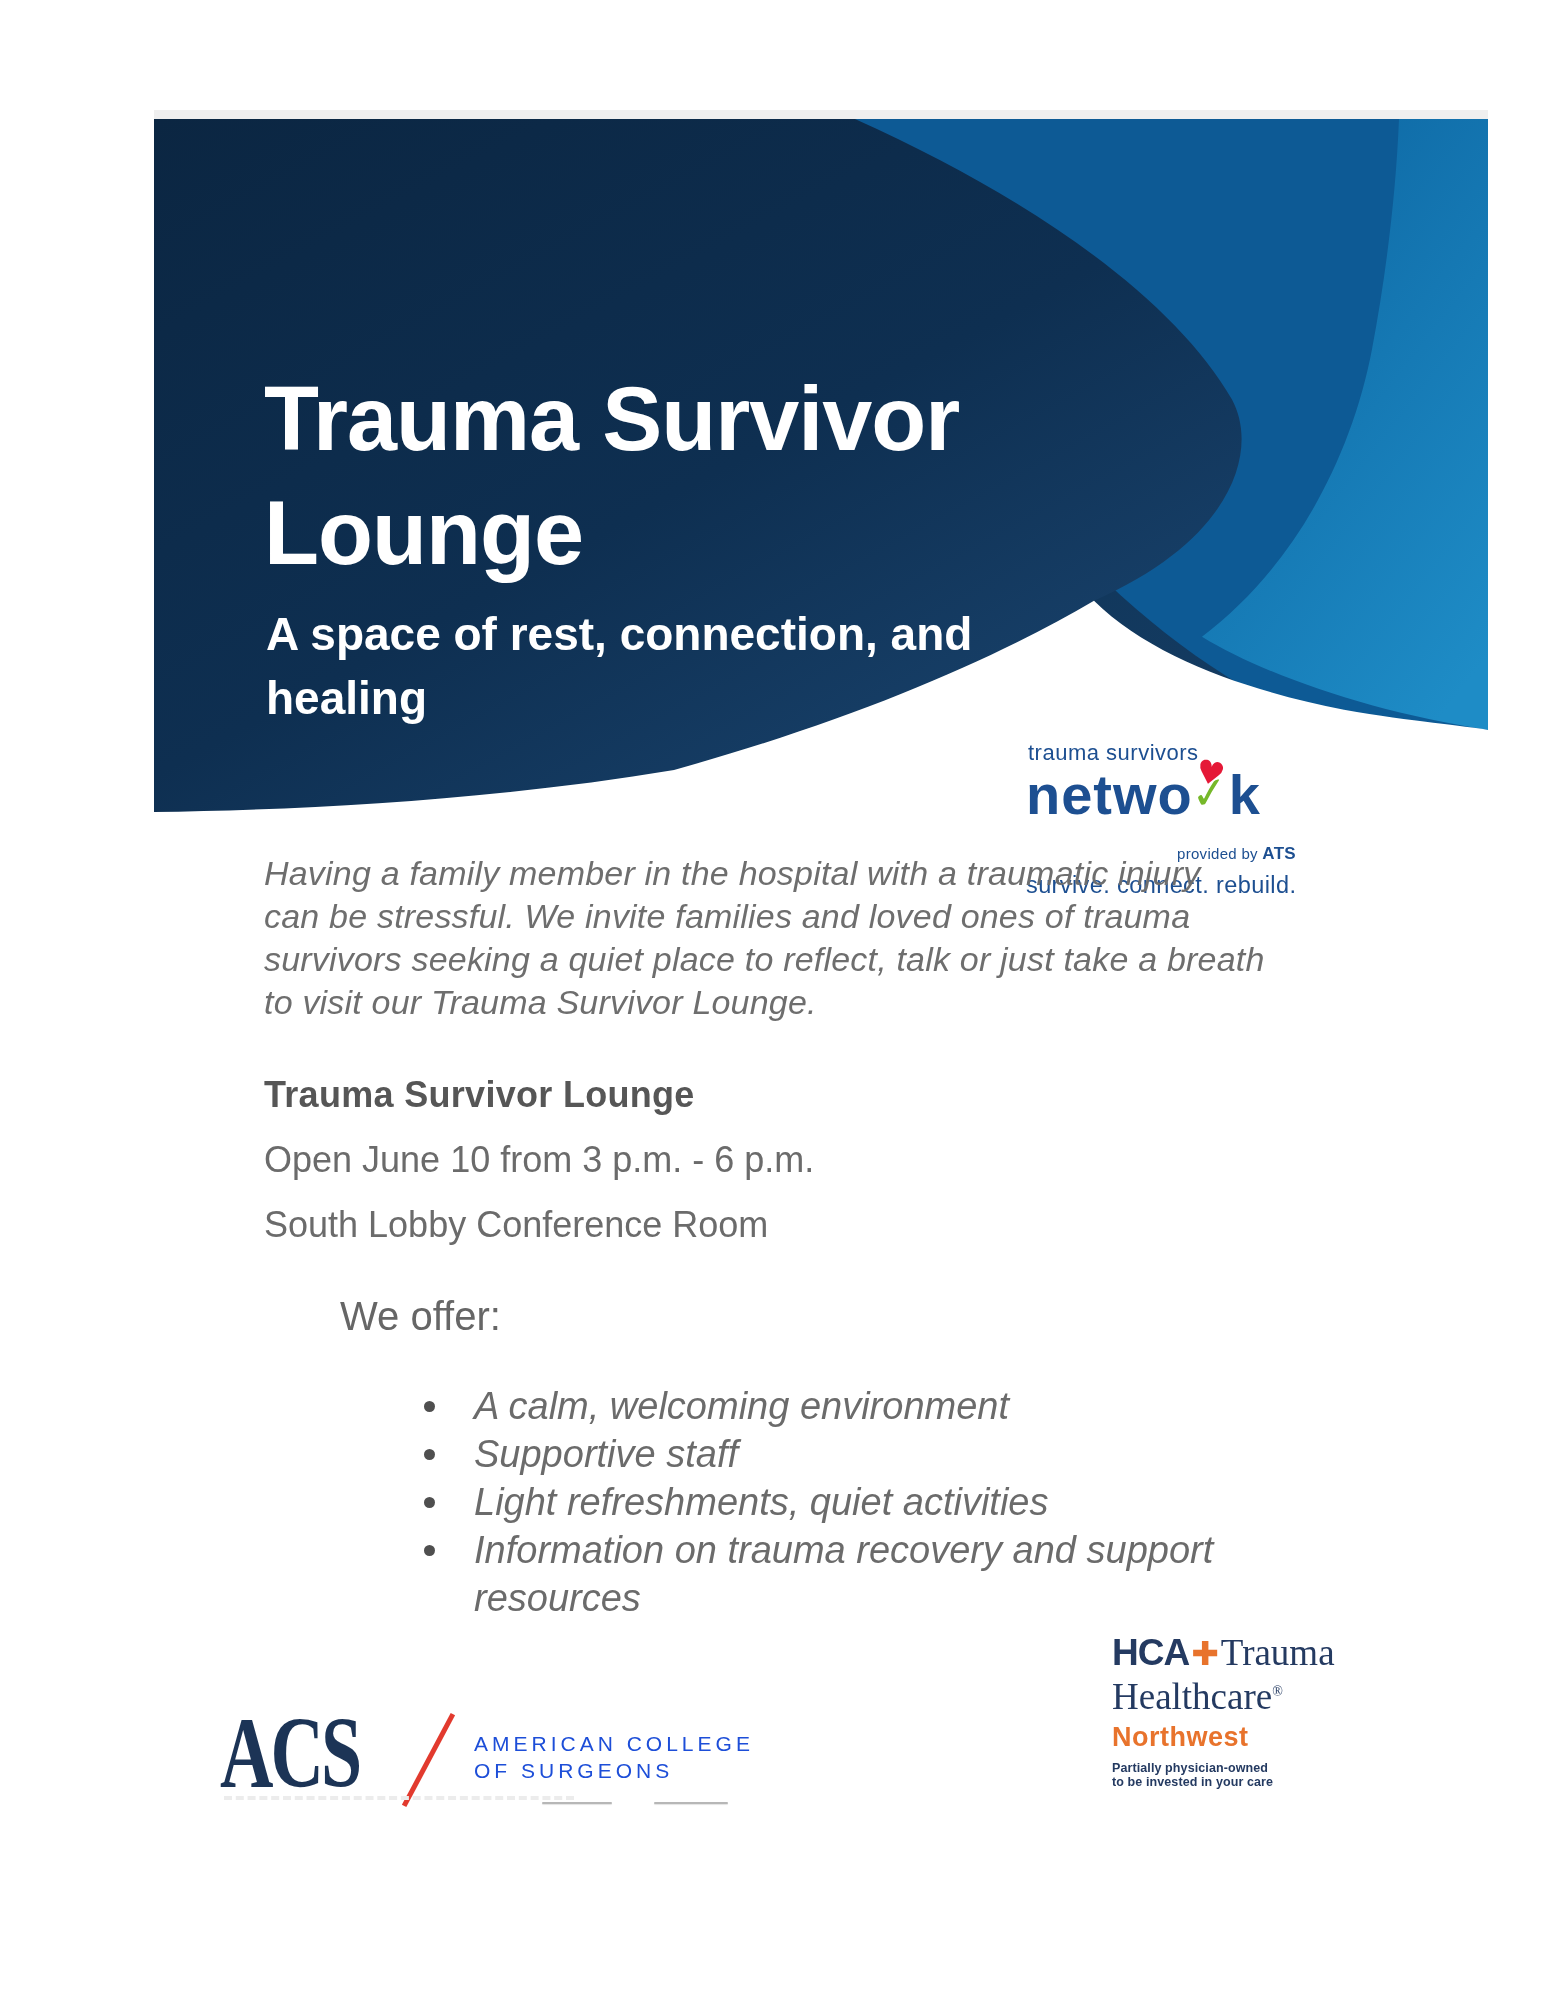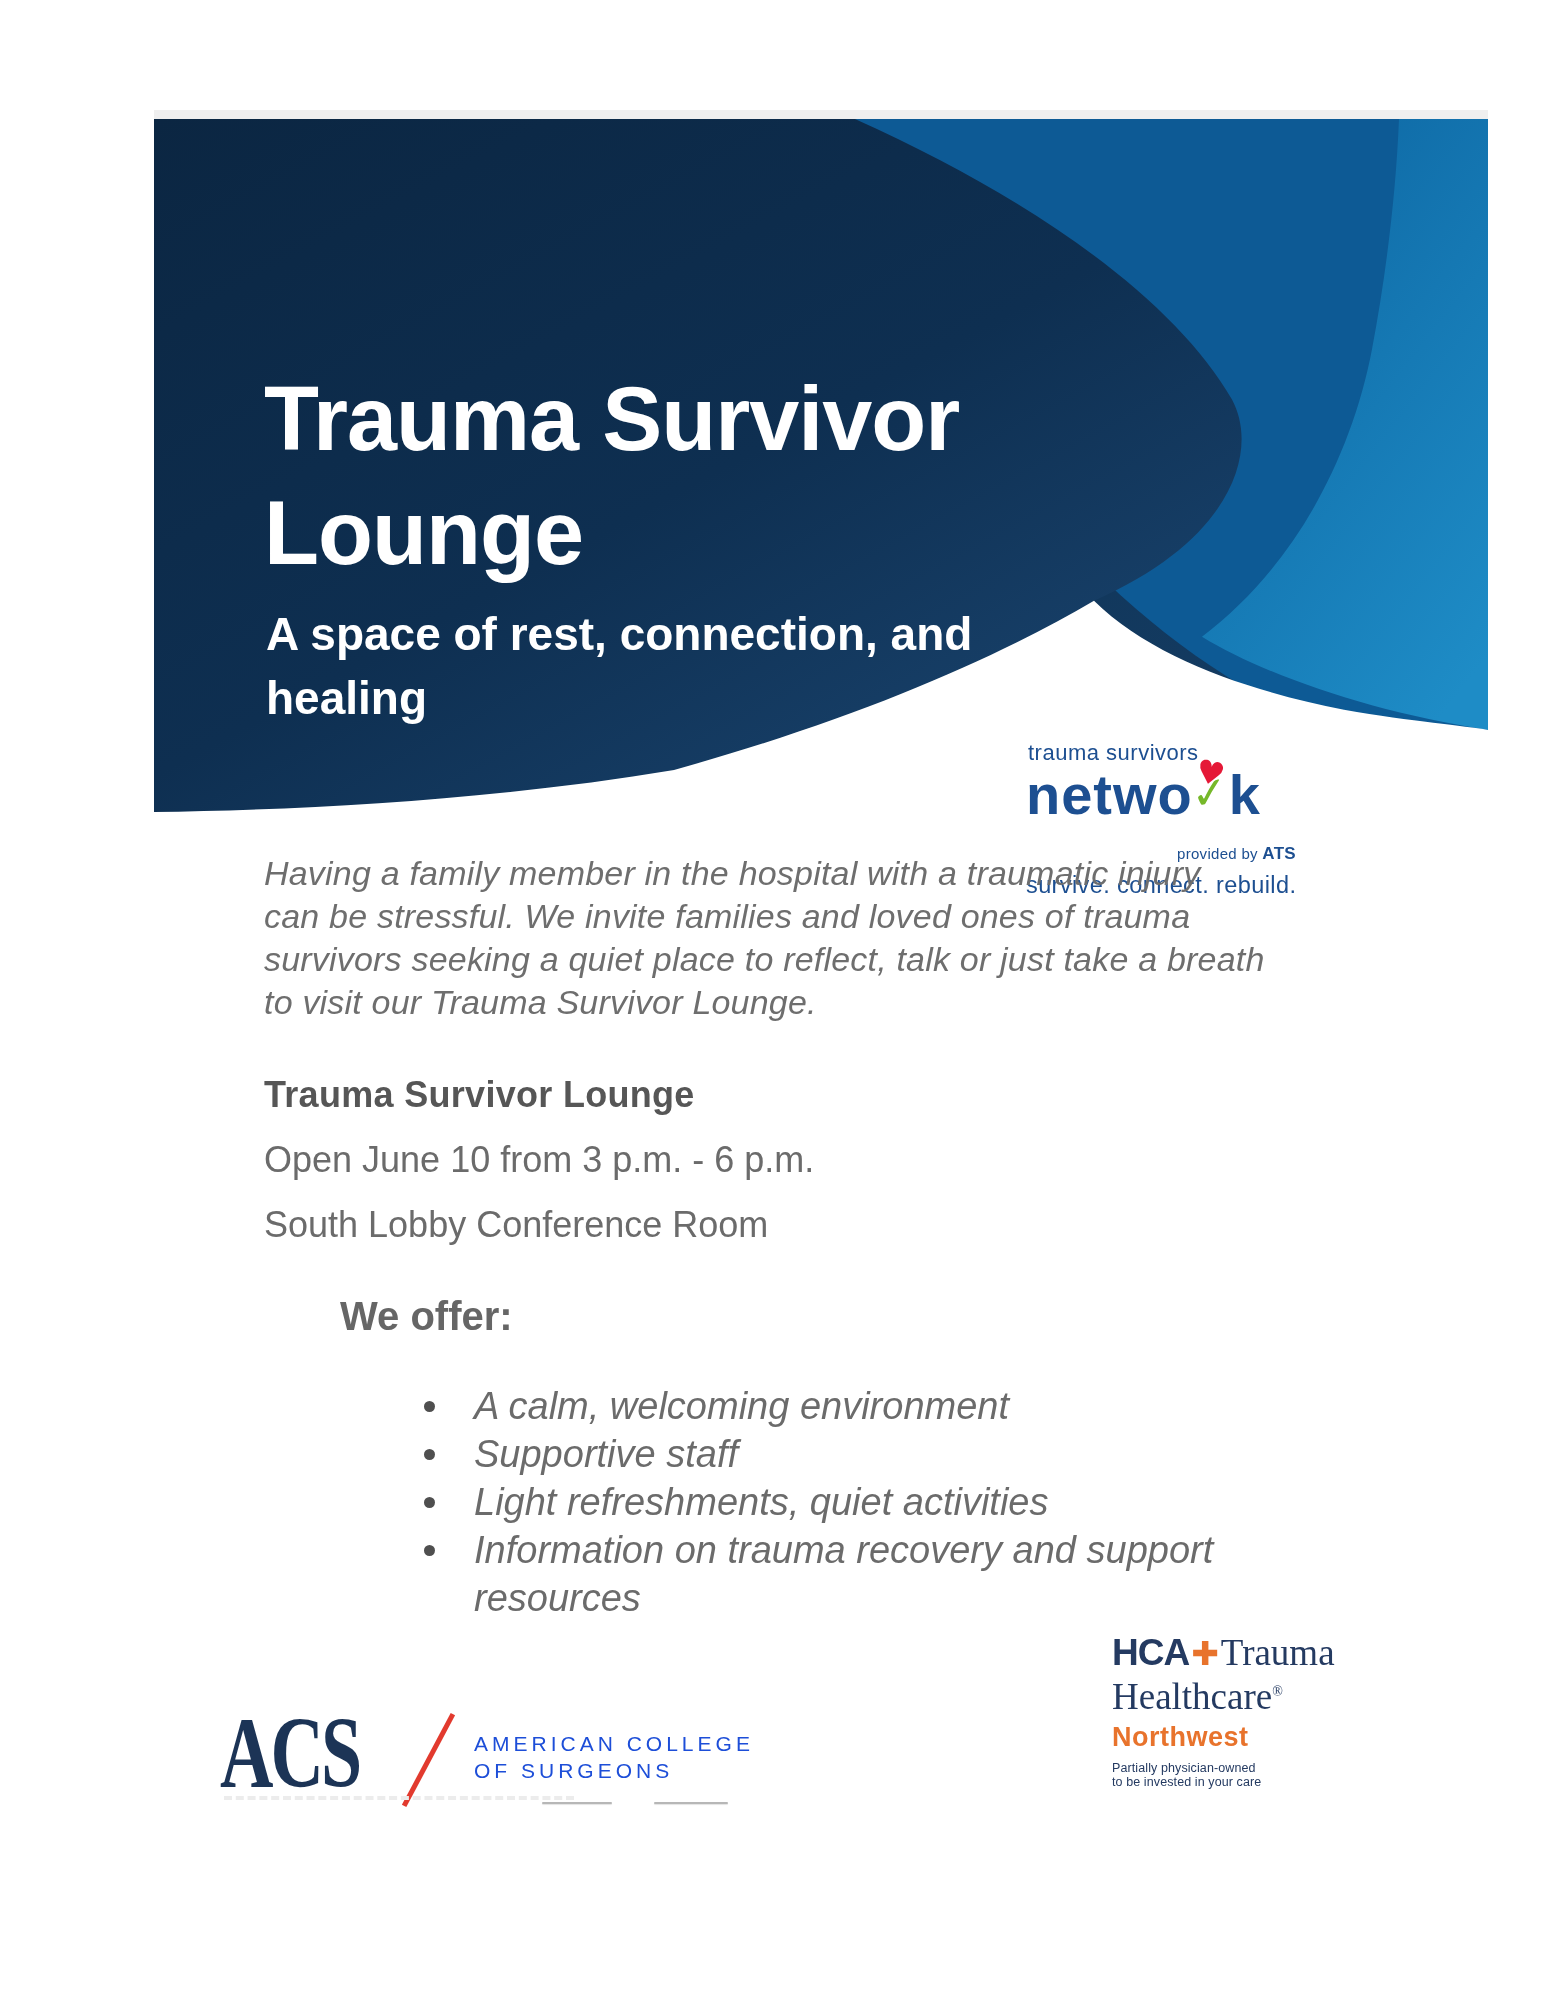--- a/index.html
+++ b/index.html
@@ -32,21 +32,21 @@
   .tsn-provided b{font-size:17px;}
   .tsn-tagline{font-size:23.5px;margin-top:8px;letter-spacing:.4px;white-space:nowrap;}
 
   .intro{
     position:absolute;left:110px;top:742px;width:1160px;
     font-style:italic;font-size:34px;line-height:43px;color:#6e6e6e;letter-spacing:.2px;
   }
   .event{position:absolute;left:110px;top:952px;font-size:36px;line-height:65px;color:#6b6b6b;white-space:nowrap;}
   .event .ev-name{font-weight:bold;color:#565656;letter-spacing:.3px;}
 
-  .we-offer{position:absolute;left:186px;top:1184px;font-size:40px;color:#666666;font-weight:bold;}
+  .we-offer{position:absolute;left:186px;top:1184px;font-size:40px;color:#666666;}
   ul.offers{
     position:absolute;left:268px;top:1272px;width:810px;margin:0;padding:0;list-style:none;
     font-size:38px;line-height:48px;color:#6b6b6b;
   }
   ul.offers li{position:relative;padding-left:52px;font-style:italic;}
   ul.offers li::before{
     content:"";position:absolute;left:2px;top:19px;width:11px;height:11px;border-radius:50%;background:#4f4f4f;
   }
 
   
@@ -66,21 +66,21 @@
 
   
   .hca{position:absolute;left:958px;top:1524px;width:300px;color:#243a61;}
   .hca-row1{font-size:37px;line-height:38px;white-space:nowrap;}
   .hca-hca{font-weight:bold;letter-spacing:-1px;}
   .hca-cross{color:#e8732c;font-size:33px;padding:0 2px;font-family:"DejaVu Sans",sans-serif;}
   .hca-serif{font-family:"Liberation Serif","DejaVu Serif",serif;}
   .hca-row2{font-family:"Liberation Serif","DejaVu Serif",serif;font-size:37px;line-height:38px;}
   .hca-reg{font-size:14px;vertical-align:super;}
   .hca-region{color:#e8732c;font-weight:bold;font-size:27px;line-height:30px;margin-top:6px;letter-spacing:.5px;}
-  .hca-tag{font-size:12.5px;line-height:13.5px;margin-top:10px;font-weight:normal;letter-spacing:.1px;}
+  .hca-tag{font-size:12.5px;line-height:13.5px;margin-top:10px;font-weight:bold;letter-spacing:.1px;}
 </style>
 </head>
 <body>
 
 <div class="flyer">
 
   <div class="top-strip"></div>
 
   <div class="header-art">
     <svg viewBox="0 0 1334 693" preserveAspectRatio="none">

